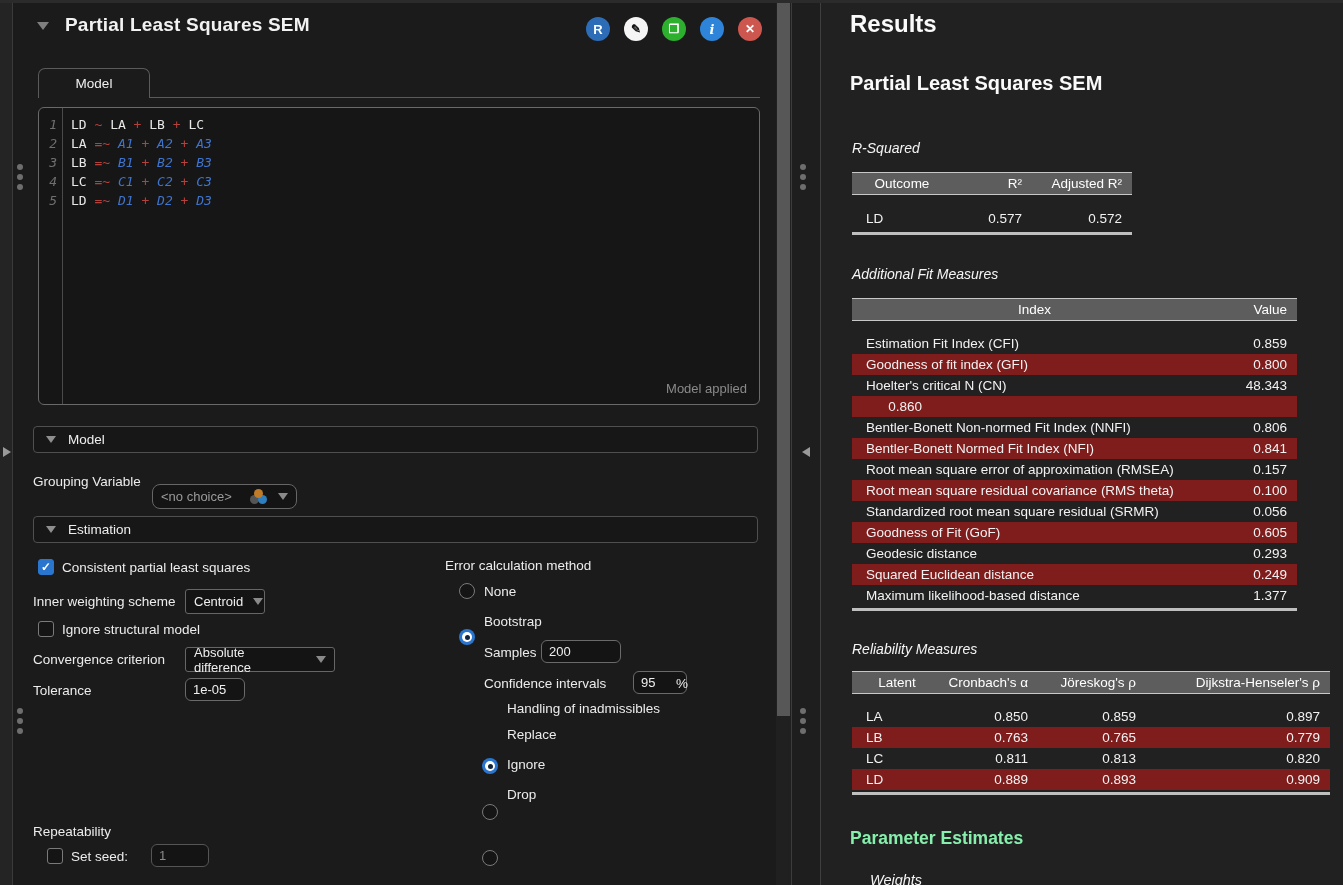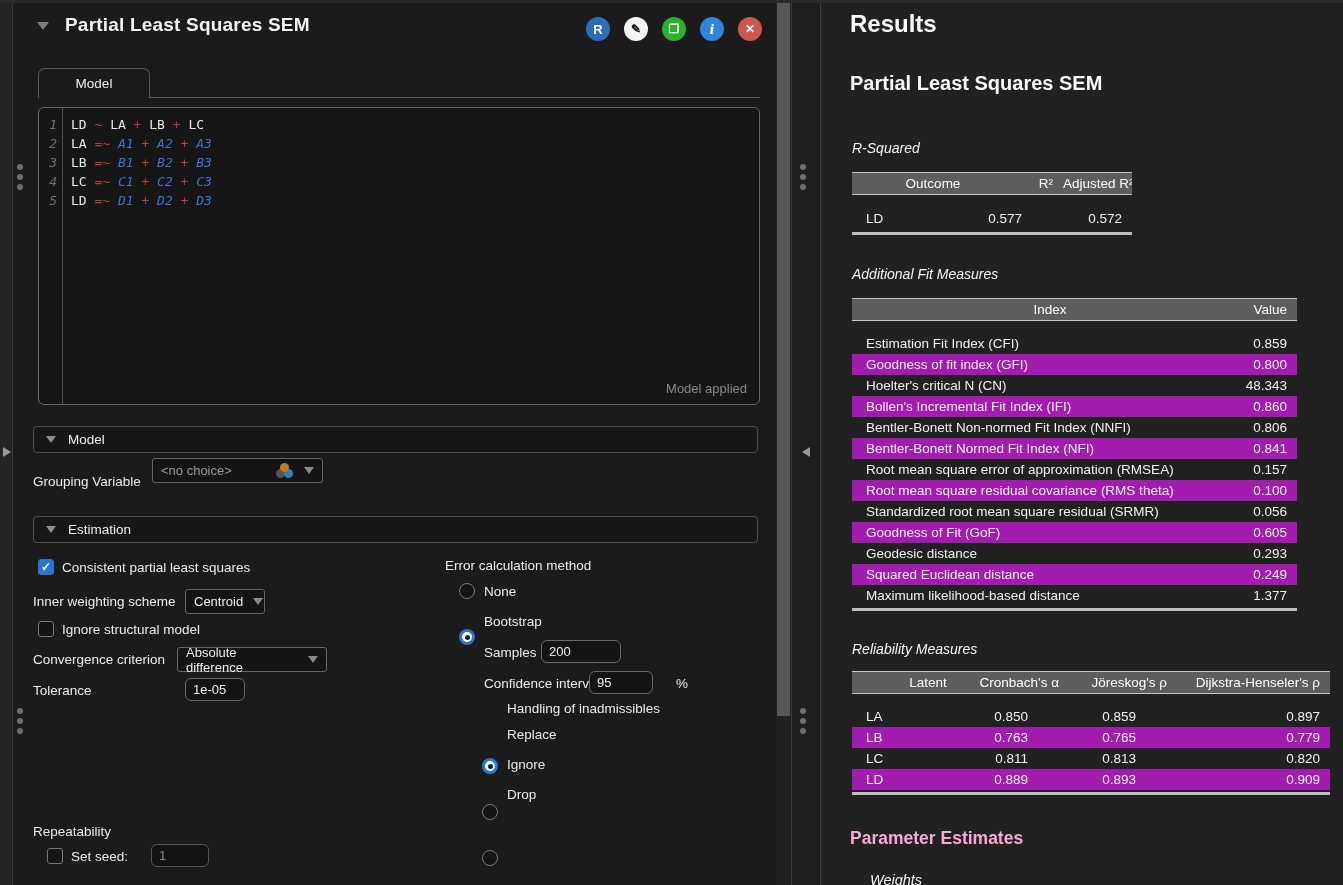--- a/index.html
+++ b/index.html
@@ -84,24 +84,24 @@
       border-left:1px solid #3c3c3c; border-right:1px solid #3f3f3f; }
 
   
   #results { top:0; left:821px; width:522px; height:885px; background:#212121; overflow:hidden; }
   #res-title { left:29px; top:10px; font-size:24px; font-weight:bold; color:#fafafa; }
   #res-subtitle { left:29px; top:72px; font-size:20px; font-weight:bold; color:#fafafa; }
   .t-title { font-size:14px; font-style:italic; color:#f5f5f5; height:20px; }
   .tbl { position:absolute; }
   .t-header { display:flex; align-items:center; background:#5d5d5d; height:23px;
       border-top:1px solid #c8c8c8; border-bottom:1px solid #c8c8c8; font-size:13.5px; color:#fff; }
-  .t-header .c0 { text-align:center;margin-left:31px; }
+  .t-header .c0 { text-align:center; }
   .t-rows { border-bottom:3px solid #bfbfbf; padding-bottom:2px; }
   .t-row { display:flex; align-items:center; height:21px; font-size:13.5px; color:#f2f2f2; }
-  .t-row.stripe { background:#a21caf; }
+  .t-row.stripe { background:#7f1d1d; }
   .c { overflow:hidden; white-space:nowrap; }
   .num { text-align:right; padding-right:10px; }
   .t-rows .c0 { text-align:left; padding-left:14px; }
 
   #rsq-block { left:31px; top:140px; width:280px; }
   #rsq-block .t-header { margin-top:12px; }
   #rsq-block .t-rows { margin-top:11px; }
   #rsq-block .t-row { height:24px; }
   .rsq .c0 { flex:0 0 100px; }
   .rsq .c1 { flex:0 0 80px; }
@@ -114,21 +114,21 @@
   .fit .c1 { flex:0 0 80px; }
 
   #rel-block { left:31px; top:641px; width:478px; }
   #rel-block .t-header { margin-top:10px; }
   #rel-block .t-rows { margin-top:12px; }
   .rel .c0 { flex:0 0 90px; }
   .rel .c1 { flex:0 0 96px; }
   .rel .c2 { flex:0 0 108px; }
   .rel .c3 { flex:1; }
 
-  #param-heading { left:29px; top:828px; font-size:17.5px; font-weight:bold; color:#f9a8d4; }
+  #param-heading { left:29px; top:828px; font-size:17.5px; font-weight:bold; color:#86efac; }
   #weights-title { left:49px; top:872px; font-size:14.5px; font-style:italic; color:#f5f5f5; }
 </style>
 </head>
 <body>
 
 <div id="top-strip" class="abs"></div>
 
 <div id="left-splitter" class="abs"></div>
 <div class="abs arr-right" style="left:3px; top:447px;"></div>
 <div class="abs grip" style="left:17px; top:164px;">
@@ -184,21 +184,21 @@
       </div>
     <div id="editor-status" class="abs">Model applied</div>
   </div>
 
   <div id="sec-model" class="abs section-bar">
     <span class="section-tri"></span>
     <span>Model</span>
   </div>
 
   <div class="abs flabel" style="left:20px; top:474px;">Grouping Variable</div>
-  <div class="abs dropdown" style="left:139px; top:458px; width:171px;">
+  <div class="abs dropdown" style="left:139px; top:484px; width:145px;border-radius:8px;">
     <span class="ddval" style="color:#9a9a9a;">&lt;no choice&gt;</span>
     <span class="varcircles">
         <i class="vc-g"></i>
         <i class="vc-b"></i>
         <i class="vc-o"></i>
       </span>
     <span class="caret"></span>
   </div>
 
   <div id="sec-estimation" class="abs section-bar">
@@ -212,41 +212,41 @@
   <div class="abs flabel" style="left:20px; top:594px;">Inner weighting scheme</div>
   <div class="abs dropdown" style="left:172px; top:589px; width:80px;">
     <span class="ddval">Centroid</span>
     <span class="caret"></span>
   </div>
 
   <div class="abs cb" style="left:25px; top:621px;"></div>
   <div class="abs flabel" style="left:49px; top:622px;">Ignore structural model</div>
 
   <div class="abs flabel" style="left:20px; top:652px;">Convergence criterion</div>
-  <div class="abs dropdown" style="left:164px; top:647px; width:150px;gap:32px;">
+  <div class="abs dropdown" style="left:172px; top:647px; width:150px;gap:32px;">
     <span class="ddval">Absolute difference</span>
     <span class="caret"></span>
   </div>
 
   <div class="abs flabel" style="left:20px; top:683px;">Tolerance</div>
   <input class="abs tinput" style="left: 172px; top: 678px; width: 60px;" value="1e-05">
 
   <div class="abs flabel" style="left:432px; top:558px;">Error calculation method</div>
 
   <div class="abs radio" style="left:446px; top:583px;"></div>
   <div class="abs flabel" style="left:471px; top:584px;">None</div>
 
   <div class="abs radio sel" style="left:446px; top:613px;"></div>
   <div class="abs flabel" style="left:471px; top:614px;">Bootstrap</div>
 
   <div class="abs flabel" style="left:471px; top:645px;">Samples</div>
   <input class="abs tinput" style="left: 528px; top: 640px; width: 80px;" value="200">
 
   <div class="abs flabel" style="left:471px; top:676px;">Confidence intervals</div>
-  <input class="abs tinput" style="left: 576px; top: 671px; width: 64px;" value="95">
+  <input class="abs tinput" style="left: 620px; top: 671px; width: 54px;" value="95">
   <div class="abs flabel" style="left:663px; top:676px;">%</div>
 
   <div class="abs flabel" style="left:446px; top:701px;margin-left:48px;">Handling of inadmissibles</div>
 
   <div class="abs radio sel" style="left:469px; top:726px;"></div>
   <div class="abs flabel" style="left:494px; top:727px;">Replace</div>
 
   <div class="abs radio" style="left:469px; top:756px;"></div>
   <div class="abs flabel" style="left:494px; top:757px;">Ignore</div>
 
@@ -308,21 +308,20 @@
         </div>
         <div class="t-row stripe">
           <div class="c c0">Goodness of fit index (GFI)</div>
           <div class="c c1 num">0.800</div>
         </div>
         <div class="t-row">
           <div class="c c0">Hoelter's critical N (CN)</div>
           <div class="c c1 num">48.343</div>
         </div>
         <div class="t-row stripe">
-          <div class="c c0">Bollen's Incremental Fit Index (IFI)</div>
           <div class="c c1 num">0.860</div>
         </div>
         <div class="t-row">
           <div class="c c0">Bentler-Bonett Non-normed Fit Index (NNFI)</div>
           <div class="c c1 num">0.806</div>
         </div>
         <div class="t-row stripe">
           <div class="c c0">Bentler-Bonett Normed Fit Index (NFI)</div>
           <div class="c c1 num">0.841</div>
         </div>

